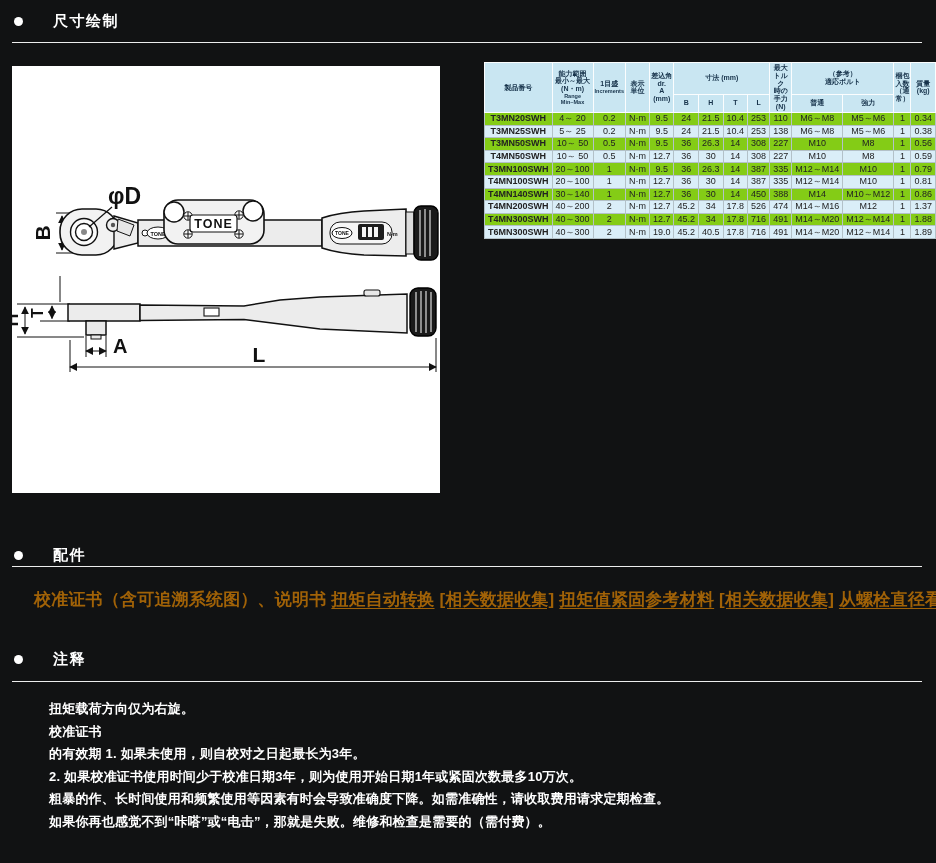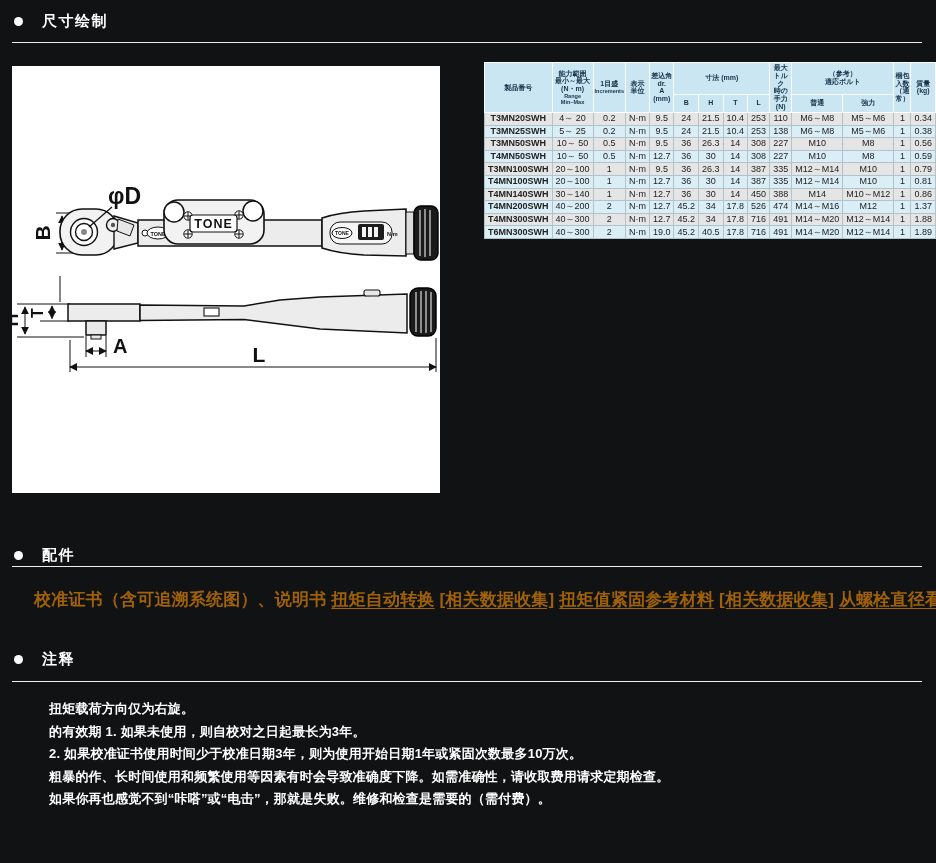--- a/index.html
+++ b/index.html
@@ -1,29 +1,29 @@
 <!DOCTYPE html>
 <html><head>
 <meta charset="utf-8">
 <style>
   html,body{margin:0;padding:0;}
   body{
     width:936px;height:863px;position:relative;overflow:hidden;
     background:#111213;color:#fff;
     font-family:"Liberation Sans","DejaVu Sans",sans-serif;
   }
-  .sec-head{position:absolute;left:14px;display:flex;align-items:center;gap:19px;
+  .sec-head{position:absolute;left:14px;display:flex;align-items:center;gap:30px;
     font-weight:bold;font-size:15px;letter-spacing:1.5px;color:#fff;}
   .bullet{width:9px;height:9px;border-radius:50%;background:#fff;flex:0 0 auto;}
   .rule{position:absolute;left:12px;width:910px;height:1px;background:#ededed;}
 
   .drawing-panel{position:absolute;left:12px;top:66px;width:428px;height:427px;background:#ffffff;}
 
   .table-wrap{position:absolute;left:484px;top:62px;}
-  table.spec{border-collapse:collapse;background:#e5e5e5;table-layout:fixed;border:1px solid #87989f;}
+  table.spec{border-collapse:collapse;background:#84cc16;table-layout:fixed;border:1px solid #87989f;}
   table.spec th{
     background:#c9e6f2;color:#16324a;font-weight:bold;font-size:7px;line-height:1.12;
     border:1px solid #fbfdfe;padding:1px 1px;white-space:pre-line;text-align:center;vertical-align:middle;}
   table.spec th .sub{display:block;font-size:5.5px;font-weight:bold;}
   table.spec td{
     font-size:9px;color:#222;border:1px solid #b3c1c8;padding:0 3px;height:11.6px;
     line-height:1;text-align:center;white-space:nowrap;overflow:hidden;}
   table.spec tr.alt td{background:#daeef8;}
   td.c0{font-weight:bold;text-align:left;color:#000;font-size:9.3px;}
   td.c1,td.c4,td.c13{text-align:right;}
@@ -388,17 +388,18 @@
 <div class="acc-text"><span>校准证书（含可追溯系统图）、说明书 </span><span class="link">扭矩自动转换</span><span> </span><span class="link">[相关数据收集]</span><span> </span><span class="link">扭矩值紧固参考材料</span><span> </span><span class="link">[相关数据收集]</span><span> </span><span class="link">从螺栓直径看的双边宽度尺寸表</span></div>
 
 <div class="sec-head" style="top:650px;">
   <span class="bullet"></span>
   <span>注释</span>
 </div>
 <div class="rule" style="top:681px;"></div>
 
 <div class="notes">
     <p>扭矩载荷方向仅为右旋。</p>
+    <p>校准证书</p>
     <p>的有效期 1. 如果未使用，则自校对之日起最长为3年。</p>
     <p>2. 如果校准证书使用时间少于校准日期3年，则为使用开始日期1年或紧固次数最多10万次。</p>
     <p>粗暴的作、长时间使用和频繁使用等因素有时会导致准确度下降。如需准确性，请收取费用请求定期检查。</p>
     <p>如果你再也感觉不到“咔嗒”或“电击”，那就是失败。维修和检查是需要的（需付费）。</p>
   </div>
 
 </body></html>

